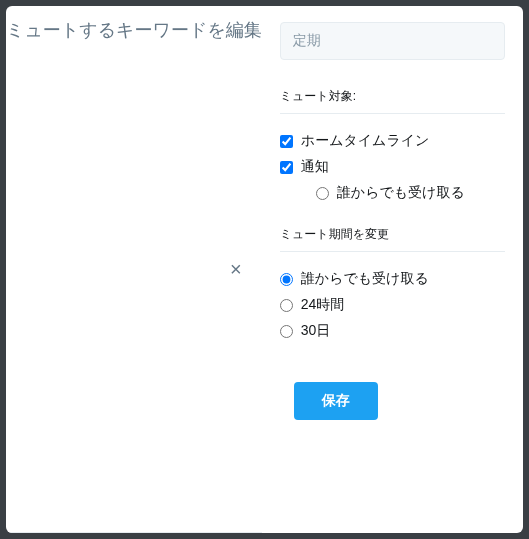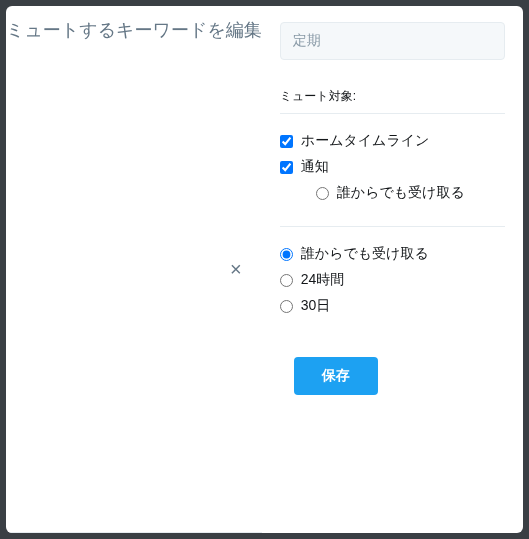--- a/index.html
+++ b/index.html
@@ -140,20 +140,21 @@
 
       <div class="sub-options">
         <div class="option-row">
           <input type="radio" name="from" id="r-anyone" style="">
           <label for="r-anyone">誰からでも受け取る</label>
         </div>
       </div>
     </div>
 
     <div class="section">
+      <div class="section-title">ミュート期間を変更</div>
       <hr class="divider">
 
       <div class="option-row">
         <input type="radio" name="duration" id="d-forever" checked="" style="">
         <label for="d-forever">誰からでも受け取る</label>
       </div>
       <div class="option-row">
         <input type="radio" name="duration" id="d-day" style="">
         <label for="d-day">24時間</label>
       </div>

